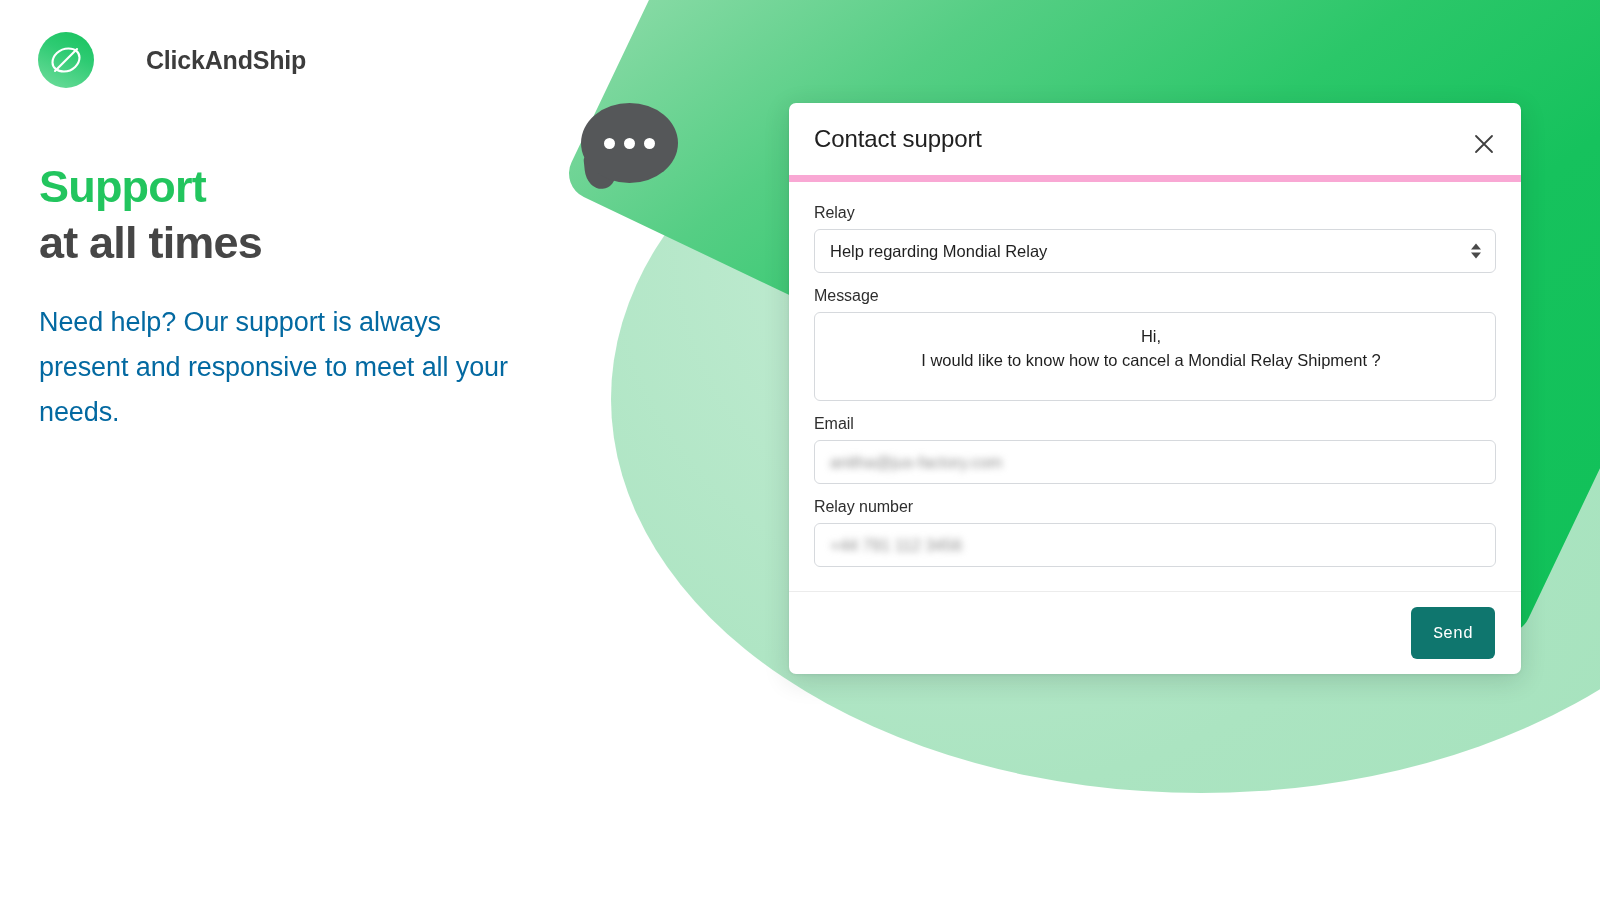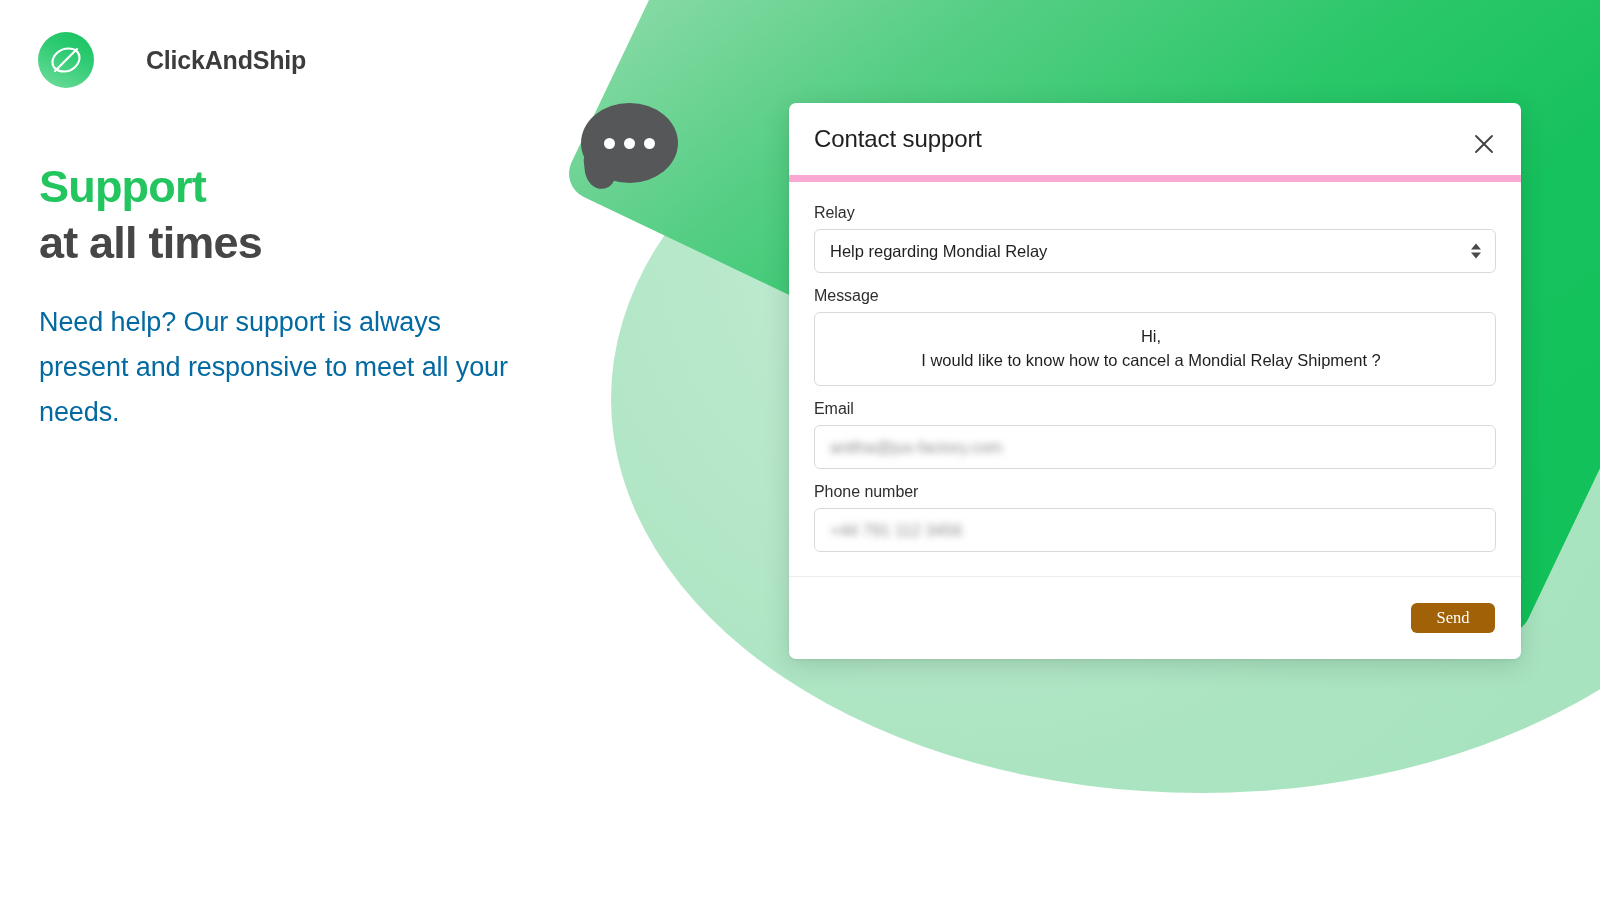--- a/index.html
+++ b/index.html
@@ -239,21 +239,21 @@
   }
   .caret-up, .caret-down {
     width: 0; height: 0;
     border-left: 5px solid transparent;
     border-right: 5px solid transparent;
   }
   .caret-up   { border-bottom: 6px solid #4a4a4a; }
   .caret-down { border-top: 6px solid #4a4a4a; }
 
   .textarea-box {
-    height: 74px;
+    height: 89px;
     padding: 11px 15px 10px 7px;
     line-height: 24px;
     white-space: pre-wrap;
     overflow: hidden;
     cursor: text;
   }
 
   .input-box {
     height: 44px;
     display: flex;
@@ -271,27 +271,27 @@
   .modal-footer {
     height: 82px;
     display: flex;
     align-items: center;
     justify-content: flex-end;
     padding: 0 26px;
   }
 
   .send-button {
     min-width: 84px;
-    height: 30px;
+    height: 52px;
     padding: 0 20px;
     border: none;
     border-radius: 6px;
-    background: #a16207;
+    background: #0f766e;
     color: #ffffff;
-    font-family: Liberation Serif, serif;
+    font-family: Liberation Mono, monospace;
     font-size: 16.5px;
     cursor: pointer;
   }
 </style>
 </head>
 <body>
 
 <div class="page">
 
   <div class="bg-layer">
@@ -360,21 +360,21 @@
       </div>
 
       <div class="field">
         <label class="field-label">Email</label>
         <div class="control-base input-box">
           <span class="redacted">anitha@jus-factory.com</span>
         </div>
       </div>
 
       <div class="field">
-        <label class="field-label">Phone number</label>
+        <label class="field-label">Relay number</label>
         <div class="control-base input-box">
           <span class="redacted">+44 791 112 3456</span>
         </div>
       </div>
 
     </div>
 
     <div class="modal-footer">
       <button class="send-button">Send</button>
     </div>

